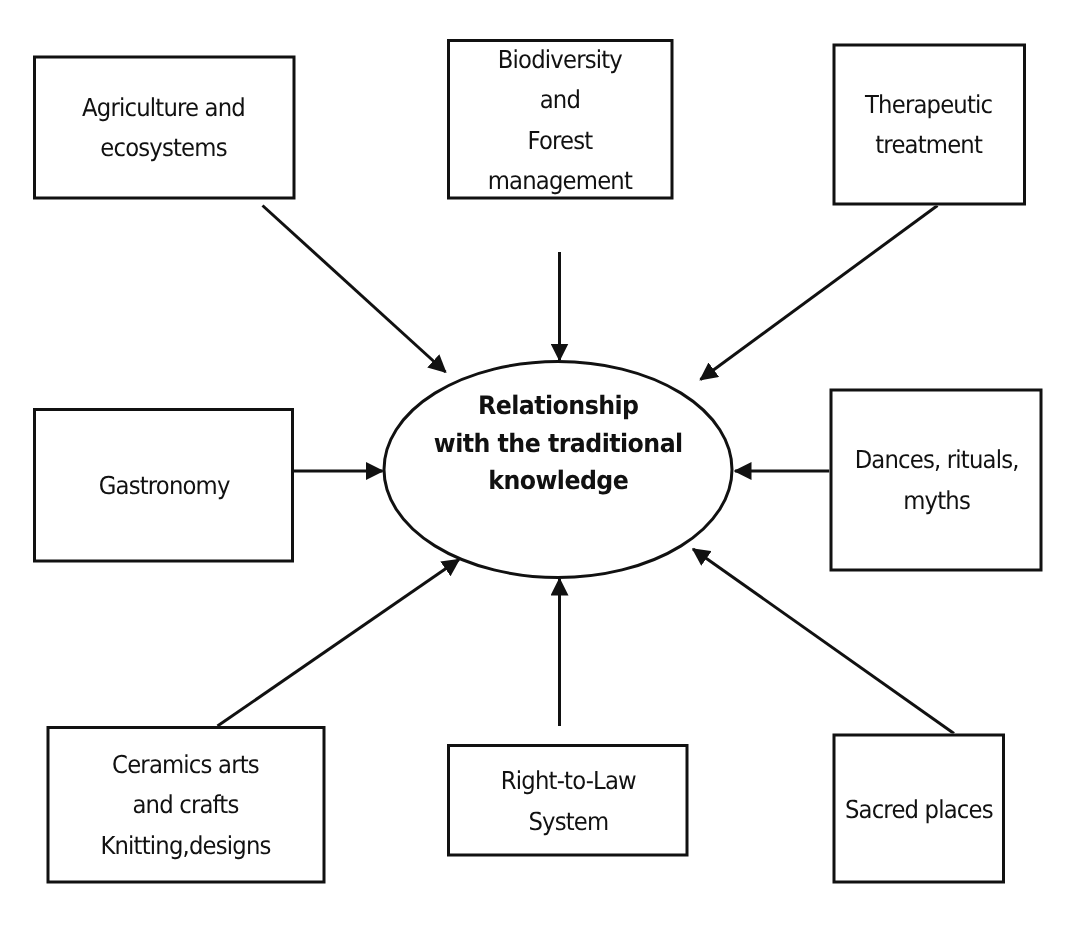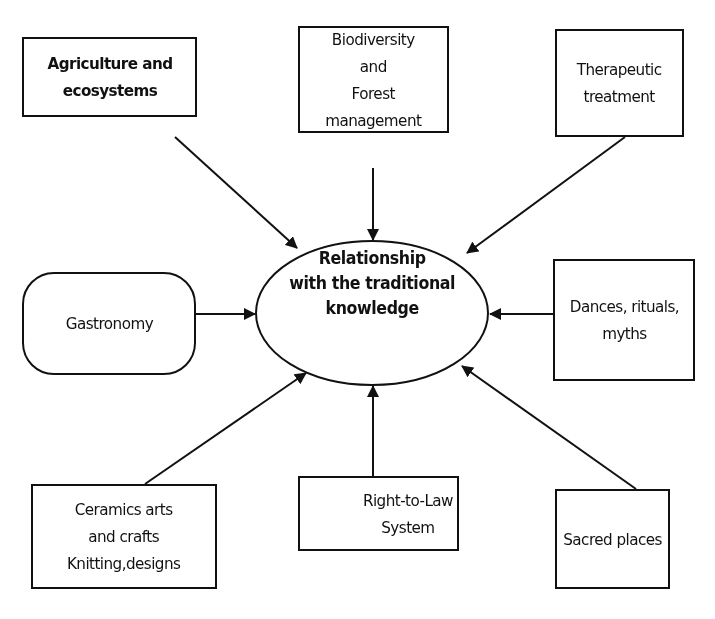--- a/index.html
+++ b/index.html
@@ -4,22 +4,22 @@
 <style>
   html, body { margin: 0; padding: 0; background: #ffffff; }
   body { width: 715px; height: 619px; position: relative; overflow: hidden;
          font-family: "DejaVu Sans", sans-serif; color: #111111; }
   #diagram { position: absolute; left: 0; top: 0; }
   .box { position: absolute; box-sizing: border-box; border: 2px solid #111111;
          background: #ffffff; display: flex; align-items: center; justify-content: center;
          text-align: center; }
   .box-label { font-size: 16.5px; line-height: 27px; letter-spacing: -0.6px;
                transform: scaleX(0.92); white-space: nowrap; }
-  .center-label { position: absolute; left: 256px; top: 246px; width: 233px; height: 146px;
-                  display: flex; justify-content: center; text-align: center; }
+  .center-label { position: absolute; left: 256px; top: 223px; width: 233px; height: 146px;
+                  display: flex; align-items: center; justify-content: center; text-align: center; }
   .center-text { font-weight: bold; font-size: 17px; line-height: 25px; letter-spacing: -0.4px;
                  transform: scaleX(0.93); white-space: nowrap; }
   .line { white-space: pre; display: block; }
 </style>
 </head>
 <body>
 
 <svg id="diagram" width="715" height="619" viewBox="0 0 715 619">
   <defs>
     <marker id="arrowhead" markerWidth="12" markerHeight="12" refX="11" refY="6" orient="auto" markerUnits="userSpaceOnUse">
@@ -40,21 +40,21 @@
 </svg>
 
 <div class="center-label">
   <div class="center-text">
     <span class="line">Relationship</span>
     <span class="line">with the traditional</span>
     <span class="line">knowledge</span>
   </div>
 </div>
 
-<div class="box" style="left:22px;top:37px;width:175px;height:80px;font-weight:bold;">
+<div class="box" style="left:22px;top:37px;width:175px;height:96px;">
   <div class="box-label">
     <span class="line">Agriculture and</span>
     <span class="line">ecosystems</span>
   </div>
 </div>
 
 <div class="box" style="left:298px;top:26px;width:151px;height:107px;">
   <div class="box-label">
     <span class="line">Biodiversity</span>
     <span class="line">and</span>
@@ -63,42 +63,42 @@
   </div>
 </div>
 
 <div class="box" style="left:555px;top:29px;width:129px;height:108px;">
   <div class="box-label">
     <span class="line">Therapeutic</span>
     <span class="line">treatment</span>
   </div>
 </div>
 
-<div class="box" style="left:22px;top:272px;width:174px;height:103px;border-radius:32px;">
+<div class="box" style="left:22px;top:272px;width:174px;height:103px;">
   <div class="box-label">
     <span class="line">Gastronomy</span>
   </div>
 </div>
 
 <div class="box" style="left:553px;top:259px;width:142px;height:122px;">
   <div class="box-label">
     <span class="line">Dances, rituals,</span>
     <span class="line">myths</span>
   </div>
 </div>
 
 <div class="box" style="left:31px;top:484px;width:186px;height:105px;">
   <div class="box-label">
     <span class="line">Ceramics arts</span>
     <span class="line">and crafts</span>
     <span class="line">Knitting,designs</span>
   </div>
 </div>
 
-<div class="box" style="left:298px;top:476px;width:161px;height:75px;justify-content:flex-end;">
+<div class="box" style="left:298px;top:496px;width:161px;height:75px;">
   <div class="box-label">
     <span class="line">Right-to-Law</span>
     <span class="line">System</span>
   </div>
 </div>
 
 <div class="box" style="left:555px;top:489px;width:115px;height:100px;">
   <div class="box-label">
     <span class="line">Sacred places</span>
   </div>

